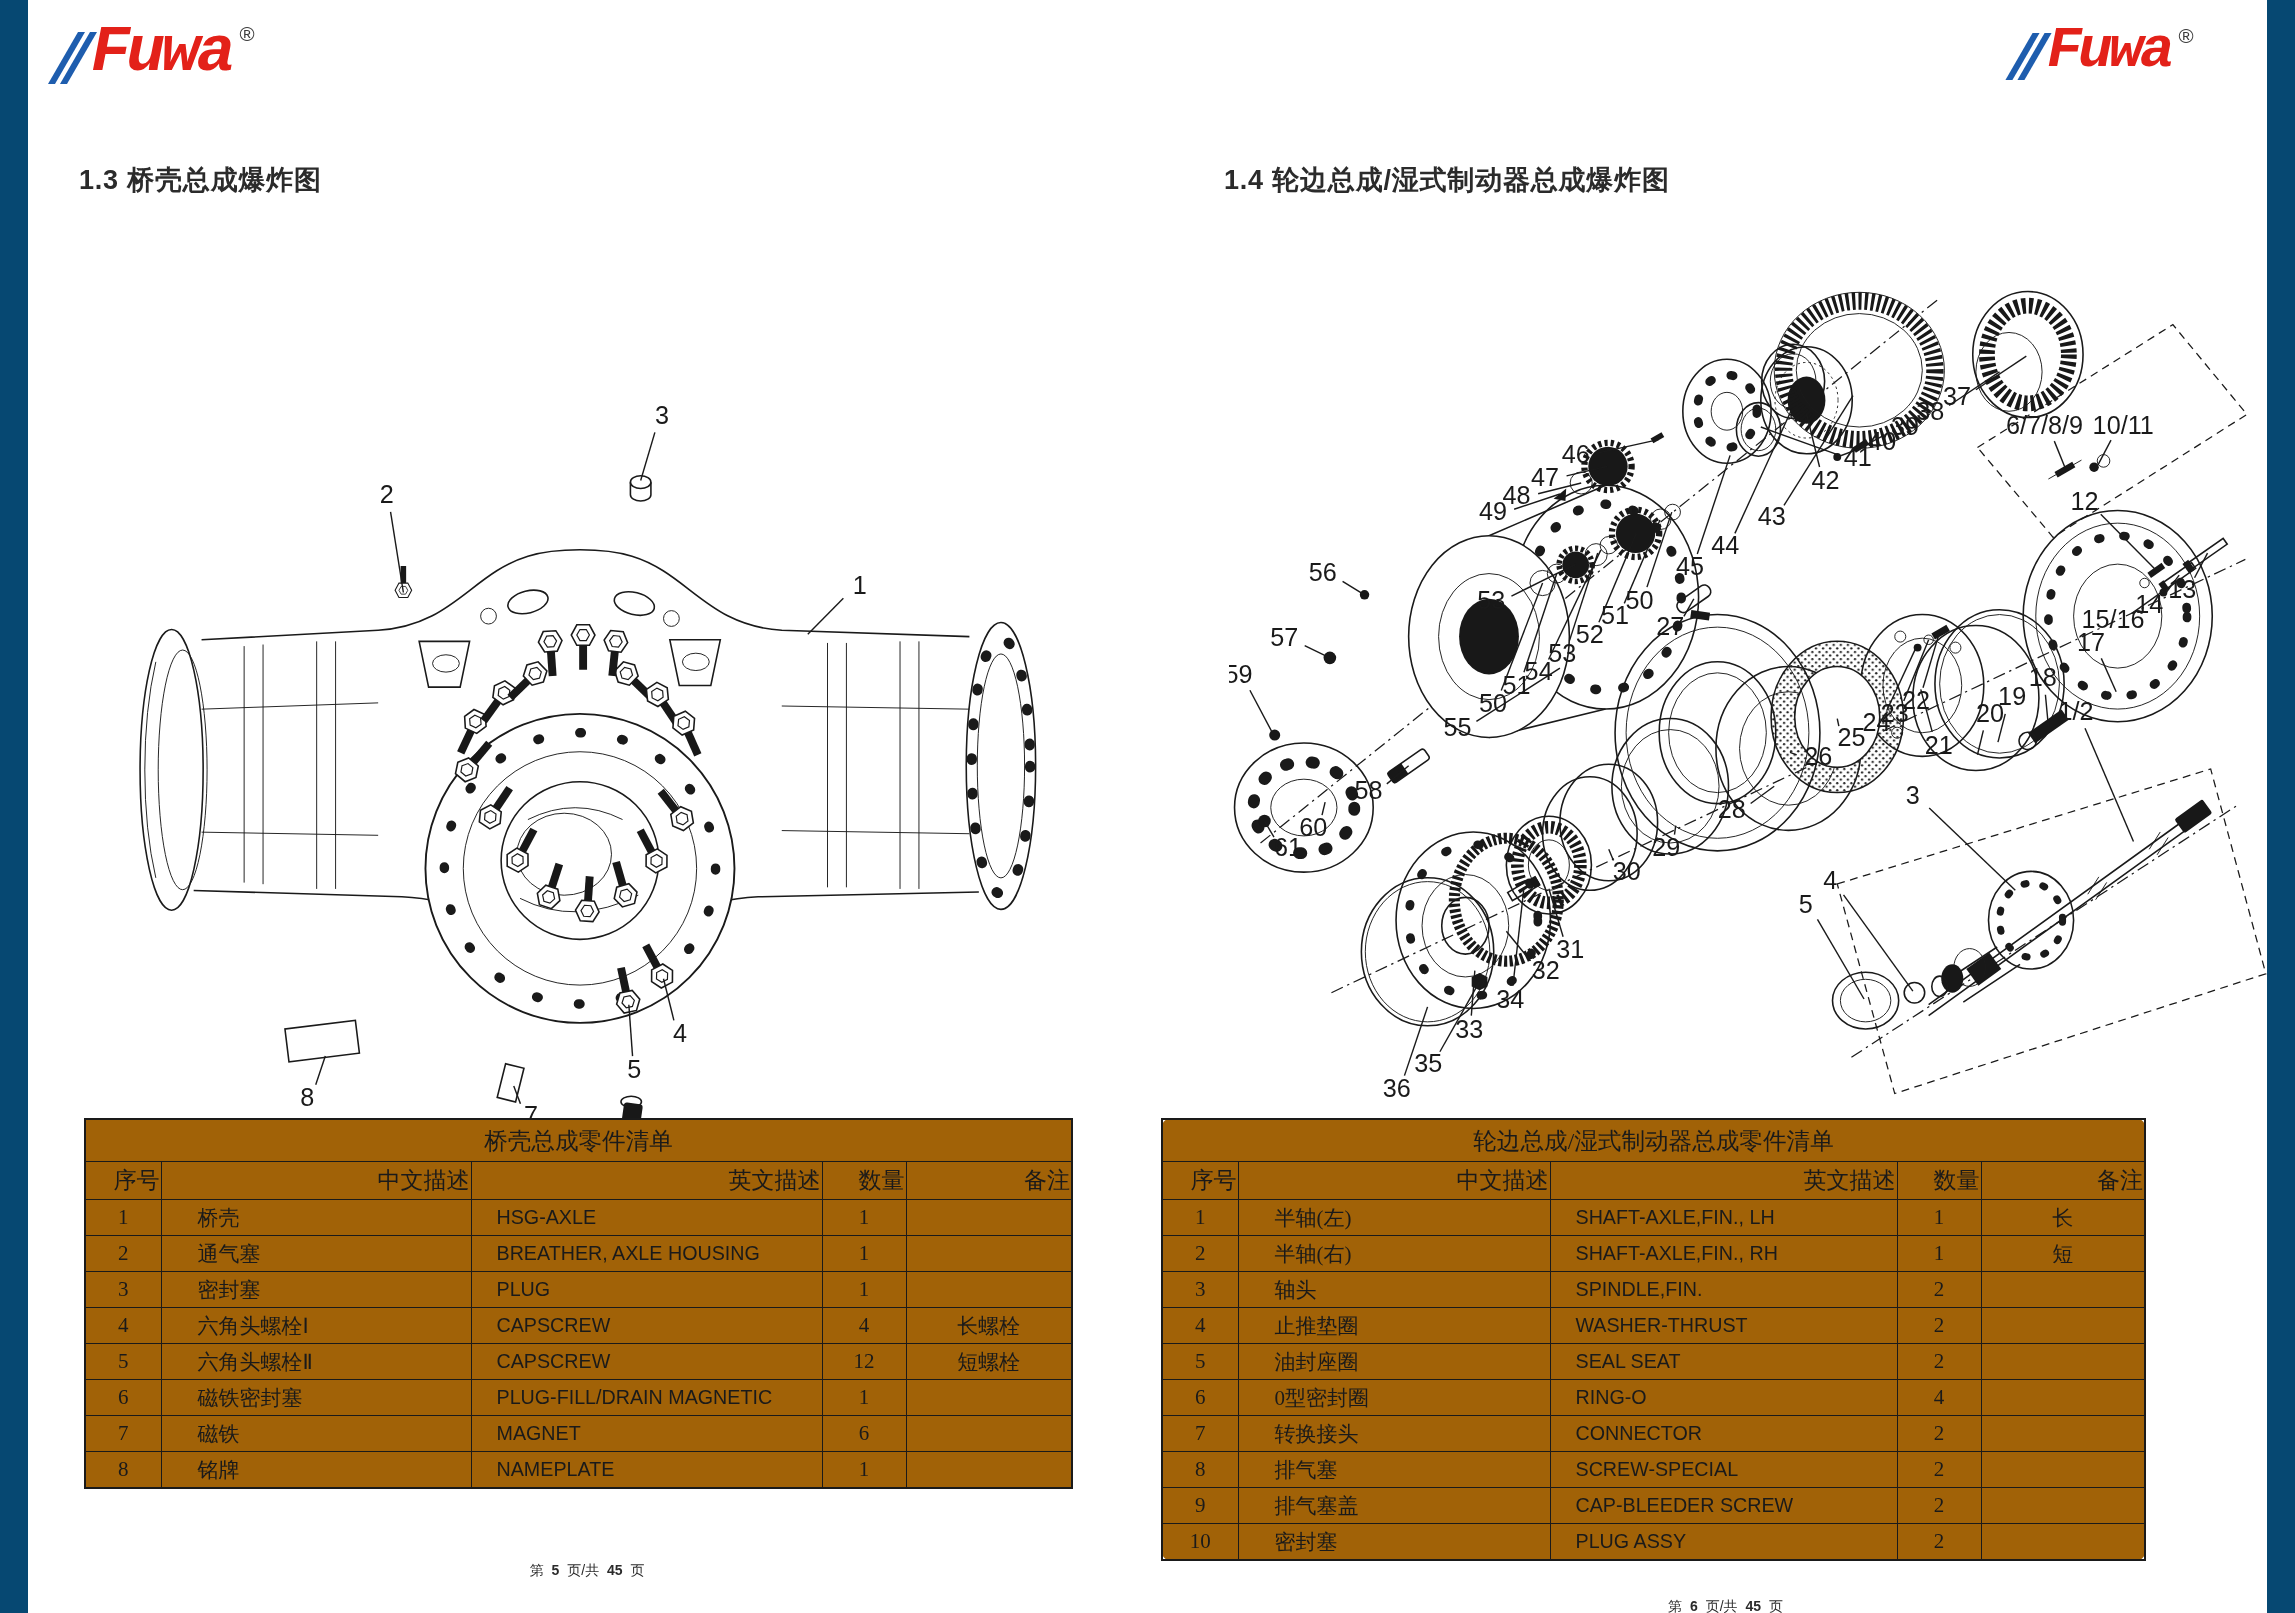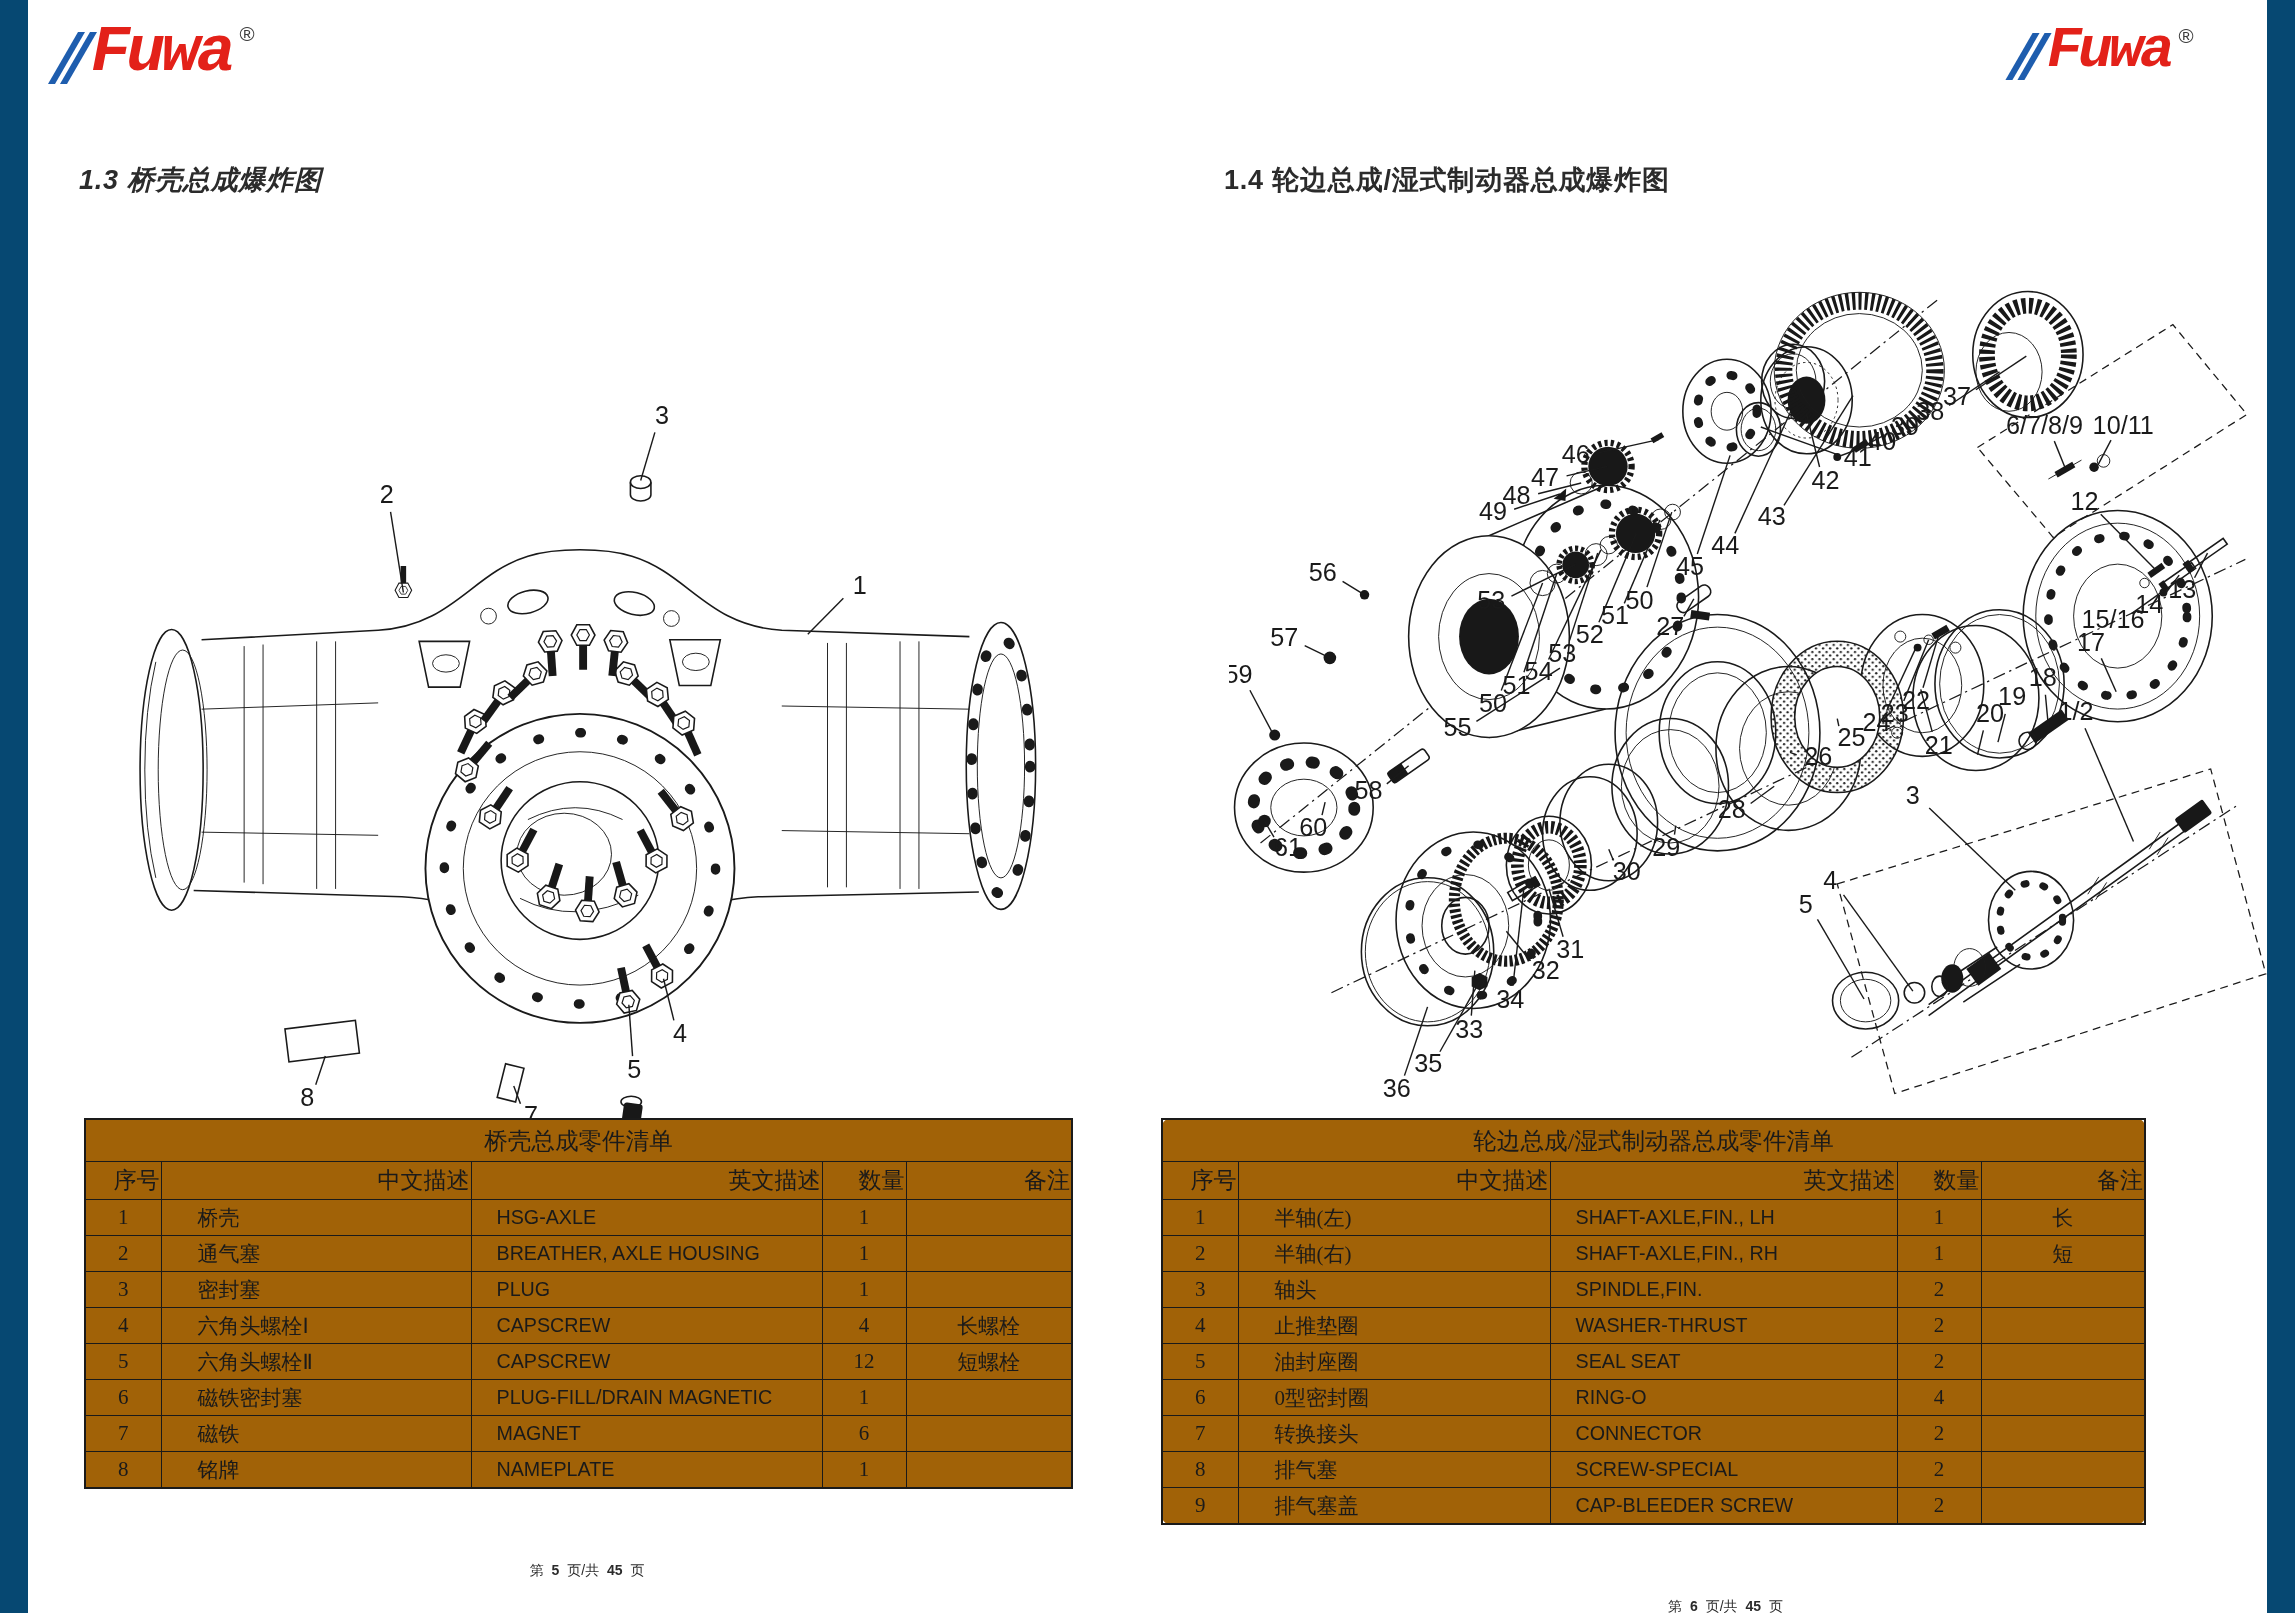--- a/index.html
+++ b/index.html
@@ -69,21 +69,21 @@
 </div>
 <div class="logo small" style="left:2019px;top:22px;">
   <span class="slashes">
       <i></i>
       <i></i>
     </span>
   <span class="brand">Fuwa</span>
   <span class="reg">®</span>
 </div>
 
-<div class="heading" style="left:79px;top:162px;font-style:italic;">1.3 桥壳总成爆炸图</div>
+<div class="heading" style="left:79px;top:162px;">1.3 桥壳总成爆炸图</div>
 <div class="heading" style="left:1224px;top:162px;">1.4 轮边总成/湿式制动器总成爆炸图</div>
 
 <svg id="svg-left" style="left:118px;top:378px;" width="946" height="820" viewBox="0 0 1200 1040">
   <defs>
     <g id="bolt">
       <rect x="-5" y="-48" width="10" height="46" fill="#181818"></rect>
       <polygon points="-15,-4 -8,-17 8,-17 15,-4 8,9 -8,9" fill="#ffffff" stroke="#1a1a1a" stroke-width="2"></polygon>
       <polygon points="-8,-4 -4,-11 4,-11 8,-4 4,3 -4,3" fill="none" stroke="#1a1a1a" stroke-width="1.5"></polygon>
     </g>
   </defs>
@@ -666,20 +666,27 @@
         <td class="c3">2</td>
         <td class="c4"></td>
       </tr>
       <tr>
         <td class="c0">9</td>
         <td class="c1">排气塞盖</td>
         <td class="c2">CAP-BLEEDER SCREW</td>
         <td class="c3">2</td>
         <td class="c4"></td>
       </tr>
+      <tr>
+        <td class="c0">10</td>
+        <td class="c1">密封塞</td>
+        <td class="c2">PLUG ASSY</td>
+        <td class="c3">2</td>
+        <td class="c4"></td>
+      </tr>
     </tbody>
 </table>
 
 <div class="footer" style="left:27.6px;top:1562px;width:1119px;">
   <span>第</span><b>5</b><span>页/共</span><b>45</b><span>页</span>
 </div>
 <div class="footer" style="left:1166px;top:1598px;width:1119px;">
   <span>第</span><b>6</b><span>页/共</span><b>45</b><span>页</span>
 </div>
 

